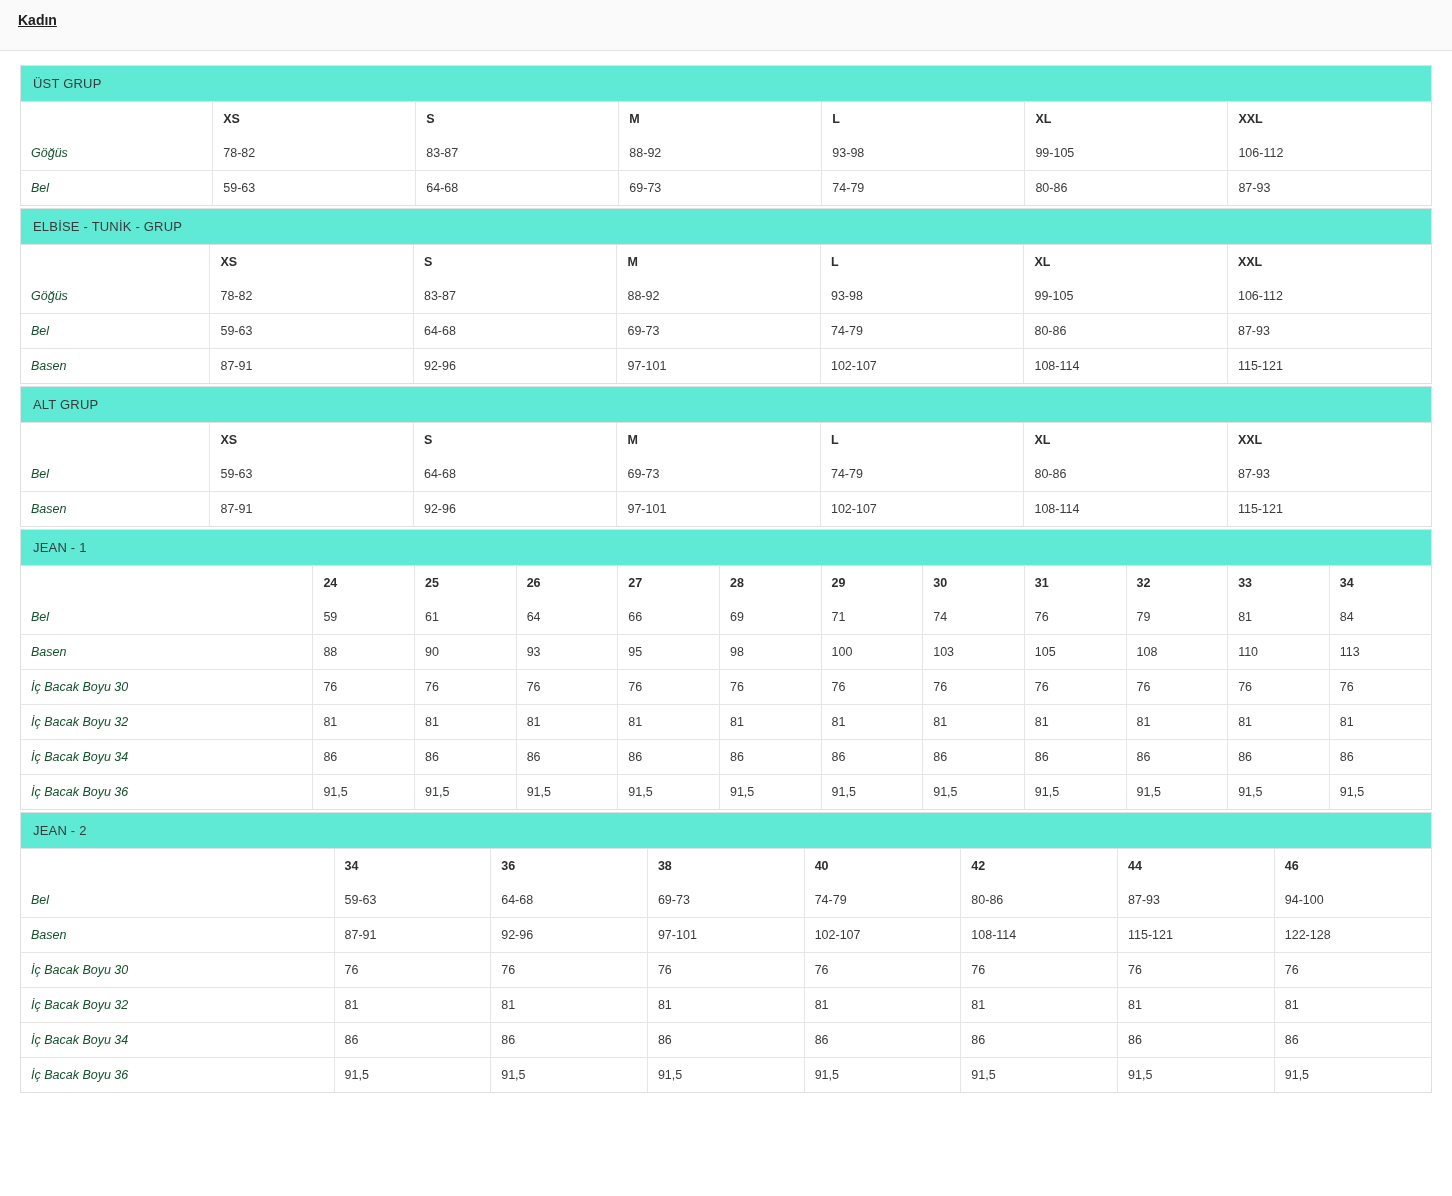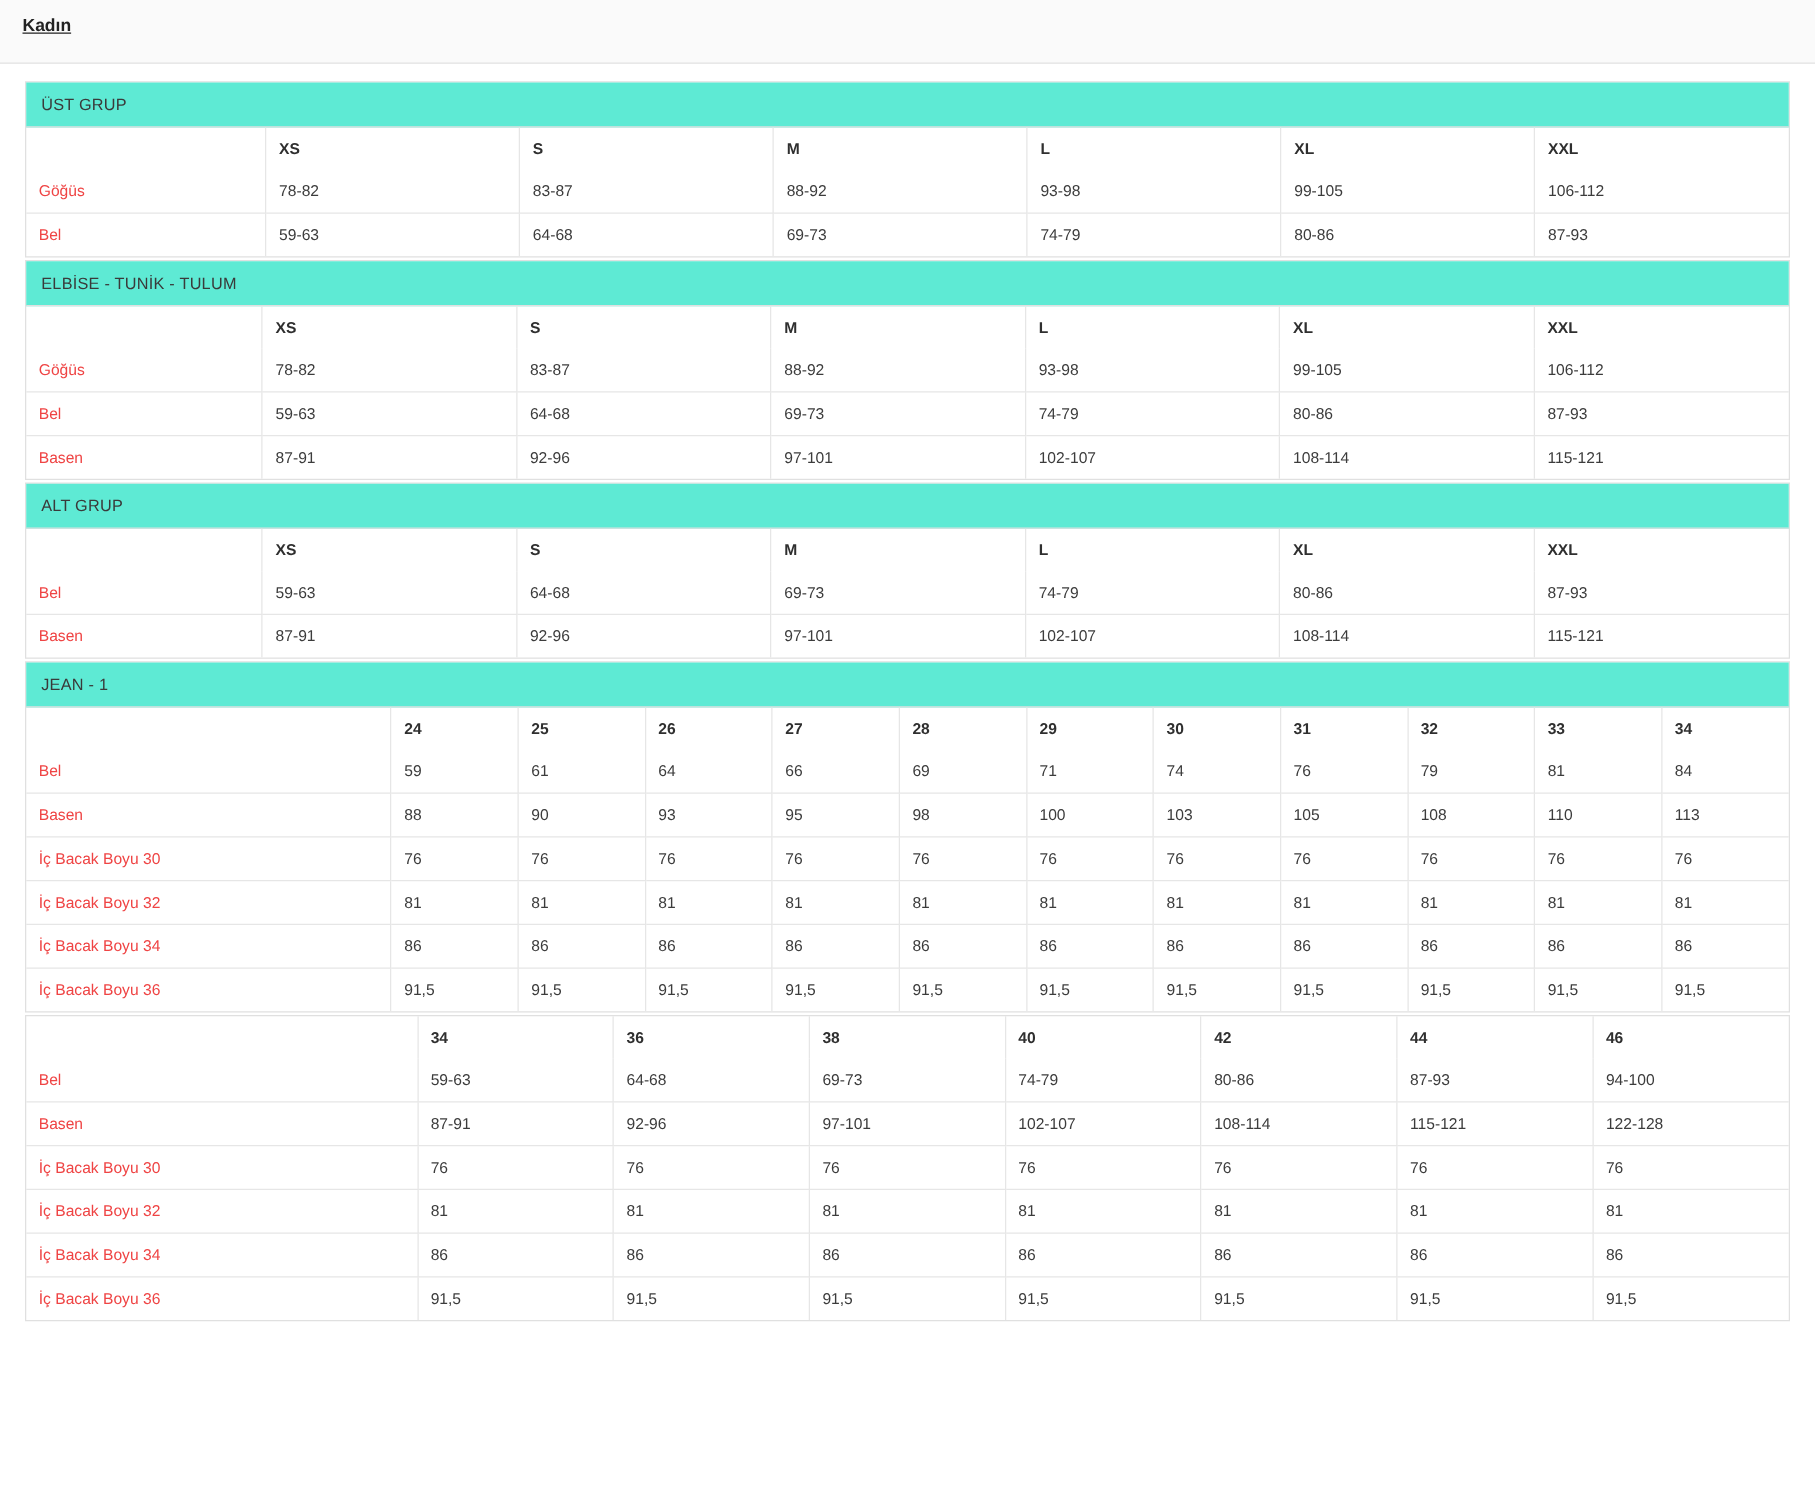--- a/index.html
+++ b/index.html
@@ -71,21 +71,22 @@
   }
   table.size-table thead th {
     font-weight: bold;
     color: #2f2f2f;
     height: 34px;
   }
   table.size-table thead th.corner {
     font-weight: normal;
   }
   table.size-table tbody td.rowlabel {
-    color: #ef4444;
+    color: #14532d;
+    font-style: italic;
   }
 </style>
 </head>
 <body>
 
 <div class="page-header">
   <span class="page-title">Kadın</span>
 </div>
 
 <div class="content">
@@ -129,21 +130,21 @@
               <td>64-68</td>
               <td>69-73</td>
               <td>74-79</td>
               <td>80-86</td>
               <td>87-93</td>
             </tr>
           </tbody>
         </table>
       </div>
       <div class="panel">
-        <div class="panel-heading">ELBİSE - TUNİK - TULUM</div>
+        <div class="panel-heading">ELBİSE - TUNİK - GRUP</div>
         <table class="size-table">
           <colgroup>
             <col style="width: 13.4%;">
             <col style="width: calc(14.4333%);">
             <col style="width: calc(14.4333%);">
             <col style="width: calc(14.4333%);">
             <col style="width: calc(14.4333%);">
             <col style="width: calc(14.4333%);">
             <col style="width: calc(14.4333%);">
           </colgroup>
@@ -349,20 +350,21 @@
               <td>91,5</td>
               <td>91,5</td>
               <td>91,5</td>
               <td>91,5</td>
               <td>91,5</td>
             </tr>
           </tbody>
         </table>
       </div>
       <div class="panel">
+        <div class="panel-heading">JEAN - 2</div>
         <table class="size-table">
           <colgroup>
             <col style="width: 22.2%;">
             <col style="width: calc(11.1143%);">
             <col style="width: calc(11.1143%);">
             <col style="width: calc(11.1143%);">
             <col style="width: calc(11.1143%);">
             <col style="width: calc(11.1143%);">
             <col style="width: calc(11.1143%);">
             <col style="width: calc(11.1143%);">

